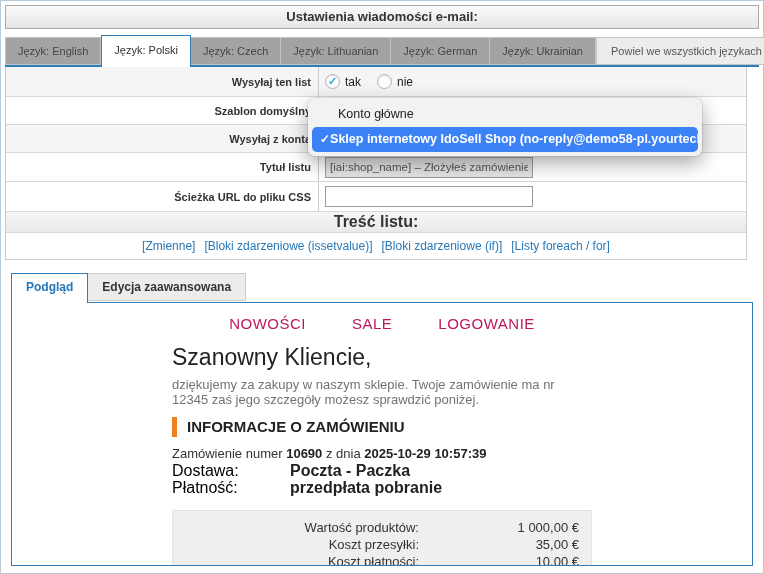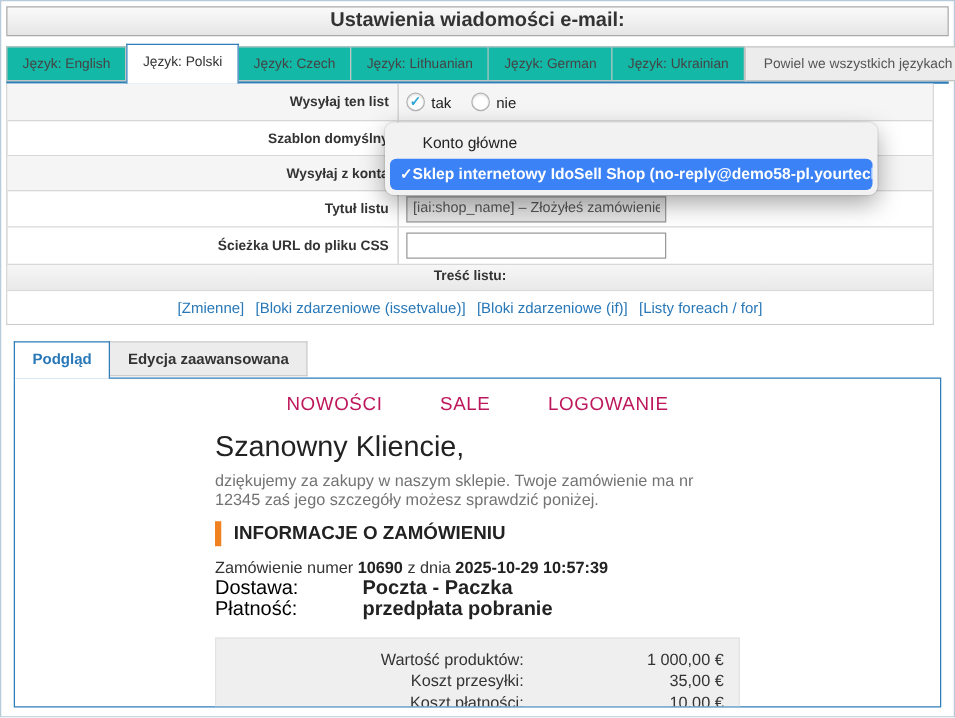--- a/index.html
+++ b/index.html
@@ -7,31 +7,31 @@
     width:764px;height:574px;overflow:hidden;background:#fff;
     font-family:"Liberation Sans",sans-serif;position:relative;
   }
   .page{position:absolute;inset:0;border:1px solid #b9cbd8;background:#fff;}
 
   
   .title-bar{
     position:absolute;left:4px;right:4px;top:4px;height:24px;
     background:linear-gradient(#fafafa,#e6e6e6);
     border:1px solid #a9a9a9;box-sizing:border-box;
-    text-align:center;line-height:22px;font-size:16px;font-weight:bold;color:#333;
+    text-align:center;line-height:22px;font-size:13px;font-weight:bold;color:#333;
   }
 
   
   .tabstrip{
     position:absolute;left:4px;right:4px;top:36px;height:30px;
     display:flex;align-items:flex-end;
     border-bottom:2px solid #2e7cb8;box-sizing:border-box;
   }
   .ltab{
-    background:#14b8a6;border:1px solid #c3c3c3;border-left:none;box-sizing:border-box;
+    background:#a3a3a3;border:1px solid #c3c3c3;border-left:none;box-sizing:border-box;
     height:28px;line-height:26px;padding:0 12px;font-size:11px;color:#444;cursor:pointer;
     white-space:nowrap;
   }
   .ltab:first-child{border-left:1px solid #c3c3c3;}
   .ltab.active{
     background:#fff;border:1px solid #2e7cb8;border-bottom:none;
     height:32px;line-height:28px;margin-bottom:-2px;z-index:2;color:#333;
   }
   .tab-spacer{flex:1;background:#fff;border:1px solid #c8c8c8;border-top:none;border-left:none;height:28px;box-sizing:border-box;}
   .duplicate-btn{
@@ -65,21 +65,21 @@
   .inp{
     width:208px;height:21px;box-sizing:border-box;border:1px solid #9a9a9a;
     font-family:"Liberation Sans",sans-serif;font-size:11.5px;padding:0 4px;color:#555;
   }
   .inp.disabled{background:#e3e3e3;}
   .inp.white{background:#fff;}
 
   .content-header{
     height:20px;background:linear-gradient(#f6f6f6,#e9e9e9);
     border-bottom:1px solid #d8d8d8;text-align:center;line-height:19px;
-    font-size:11px;font-weight:bold;color:#333;
+    font-size:16px;font-weight:bold;color:#333;
   }
   .links-row{
     height:26px;display:flex;align-items:center;justify-content:center;gap:9px;
     font-size:12px;background:#fff;
   }
   .links-row a{color:#2878b8;text-decoration:none;cursor:pointer;}
 
   
   .popup{
     position:absolute;left:307px;top:97px;width:394px;z-index:10;

